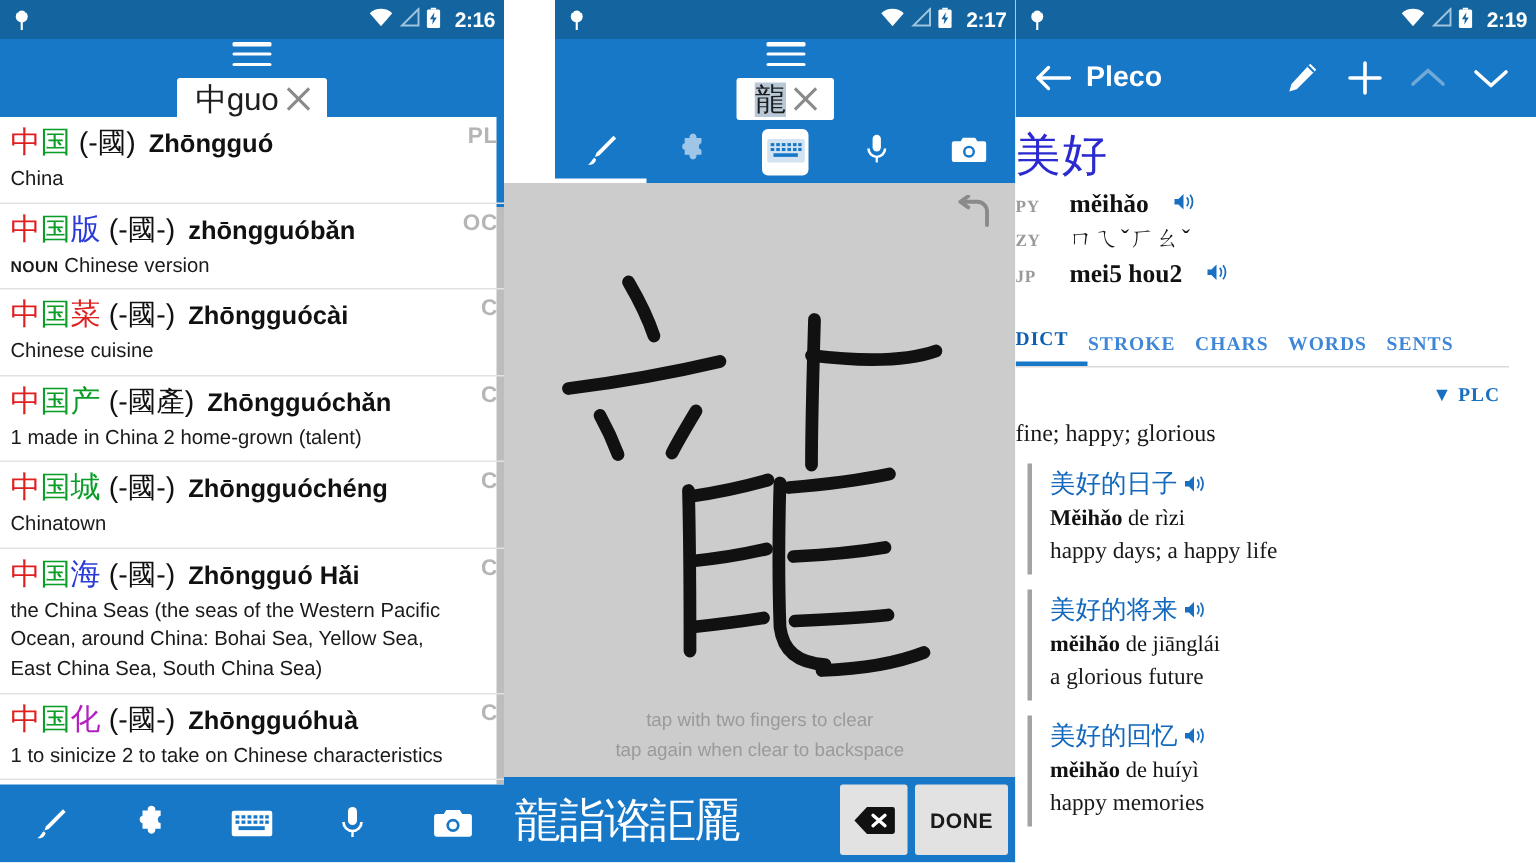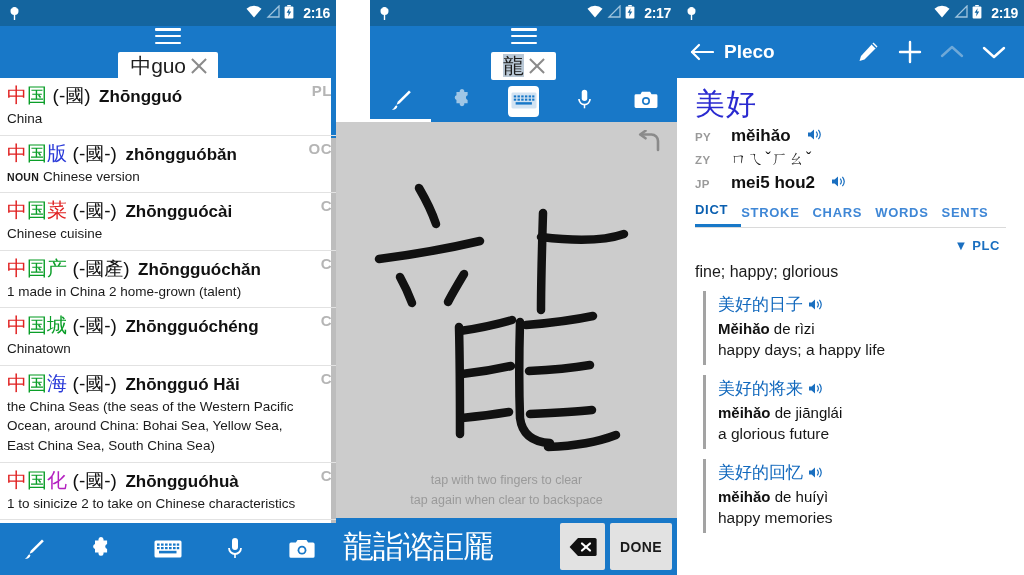--- a/index.html
+++ b/index.html
@@ -99,29 +99,29 @@
   .keybtn.done { width: 62px; font-size: 14px; font-weight: bold; color: #1a1a1a;
     letter-spacing: 0.4px; }
 
   
   .detailbar { height: 52px; background: #1878c8; display: flex; align-items: center;
     padding: 0 9px; gap: 0; }
   .dt-back { width: 32px; display: flex; align-items: center; justify-content: center; cursor: pointer; }
   .dt-title { color: #fff; font-size: 19px; font-weight: bold; margin-left: 6px; flex: 1; }
   .dt-act { width: 42px; display: flex; align-items: center; justify-content: center; cursor: pointer; }
   .detail-body { position: absolute; left: 0; top: 78px; right: 0; bottom: 0;
-    padding: 6px 0 0 18px; overflow: hidden; }
+    padding: 6px 0 0 0; overflow: hidden; font-family: Liberation Serif, serif; }
   .dt-head { font-size: 30px; color: #2a2ad0; letter-spacing: 1px; line-height: 1.3; }
   .rdg { display: flex; align-items: baseline; gap: 16px; margin-top: 3px; font-size: 17px; }
   .rdg .tag { font-size: 11.5px; color: #9a9a9a; font-weight: bold; letter-spacing: 0.4px;
     width: 20px; flex: 0 0 auto; }
   .rdg .val { color: #111; font-weight: bold; }
   .rdg .val.zy { font-weight: normal; letter-spacing: 1px; font-size: 16px; }
   .spk { display: inline-block; vertical-align: -1px; cursor: pointer; }
-  .tabs { display: flex; align-items: flex-end; gap: 0; margin: 3px 18px 0 0; border-bottom: 1px solid #dadada; }
+  .tabs { display: flex; align-items: flex-end; gap: 0; margin: 19px 18px 0 0; border-bottom: 1px solid #dadada; }
   .tab { font-size: 13px; font-weight: bold; color: #3f87d6; letter-spacing: 0.7px;
     padding: 6px 13px 7px 0; cursor: pointer; }
   .tab:first-child { padding-left: 0; }
   .tab.active { color: #0a5fb0; border-bottom: 3px solid #1878c8; padding-right: 13px; }
   .plc { text-align: right; padding: 10px 24px 0 0; font-size: 13px; color: #1a6fc0;
     font-weight: bold; letter-spacing: 0.6px; cursor: pointer; }
   .gloss { font-size: 16px; color: #1a1a1a; margin-top: 10px; }
   .example { border-left: 3px solid #a3a3a3; padding: 2px 0 6px 12px; margin: 10px 0 0 8px; }
   .ex-cn { font-size: 17px; color: #1168bd; }
   .ex-py { font-size: 15px; color: #111; margin-top: 4px; }

